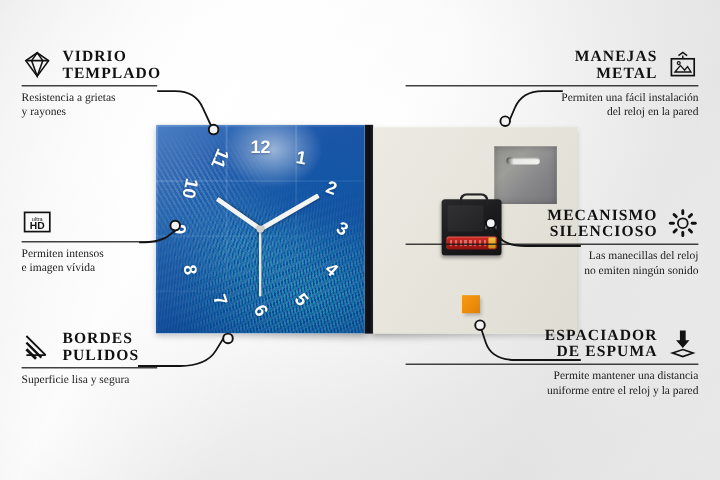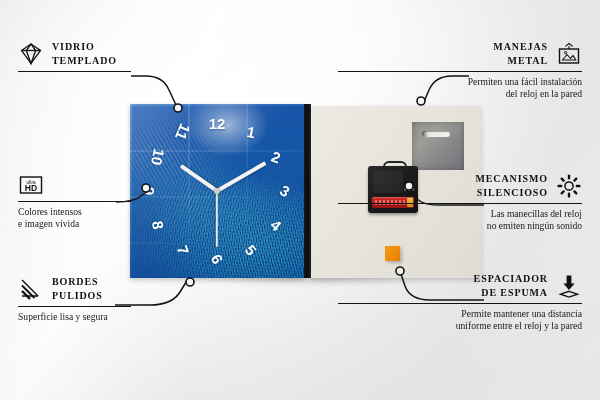--- a/index.html
+++ b/index.html
@@ -169,21 +169,21 @@
     background:linear-gradient(135deg,#f59a14 0%,#ef8c09 55%,#e07f05 100%);
     box-shadow:2px 2px 3px rgba(0,0,0,.22);
   }
 
   
   .callout{position:absolute;}
   .callout .head{display:flex;align-items:center;gap:8px;}
   .callout.right .head{justify-content:flex-end;}
   .title{
     font-family:"Liberation Serif", serif;font-weight:700;
-    font-size:10px;line-height:14px;letter-spacing:.9px;color:#111;
+    font-size:13px;line-height:14px;letter-spacing:.9px;color:#111;
     text-transform:uppercase;white-space:pre-line;
   }
   .callout.left .title{text-align:left;}
   .callout.right .title{text-align:right;}
   .rule{height:1.4px;background:#131313;margin-top:3px;}
   .sub{
     font-family:"Liberation Serif", serif;font-size:9.6px;line-height:11.6px;
     color:#1a1a1a;margin-top:4px;white-space:pre-line;
   }
   .callout.right .sub{text-align:right;}
@@ -284,34 +284,36 @@
           <path d="M3.5 9.5 L13 3 L22.5 9.5 L13 22.5 Z"></path>
           <path d="M3.5 9.5 H22.5"></path>
             <path d="M8.3 9.5 L13 22.5 L17.7 9.5"></path>
           <path d="M8.3 9.5 L13 3 L17.7 9.5"></path>
         </svg>
       </span>
       <span class="title">VIDRIO
 TEMPLADO</span>
     </div>
     <div class="rule"></div>
+    <div class="sub">Resistencia a grietas
+y rayones</div>
   </div>
 
   <div class="callout left" style="left:18px;top:172px;width:113px;">
     <div class="head">
       <span class="ico">
         <svg viewBox="0 0 26 26" width="26" height="26">
           <rect x="2.5" y="5" width="21" height="16" fill="none" stroke="#111" stroke-width="1.4"></rect>
           <text x="13" y="12.2" font-family="Liberation Sans, sans-serif" font-size="4.6" fill="#111" text-anchor="middle">ultra</text>
           <text x="13" y="19" font-family="Liberation Sans, sans-serif" font-size="8.6" font-weight="bold" fill="#111" text-anchor="middle">HD</text>
         </svg>
       </span>
     </div>
     <div class="rule"></div>
-    <div class="sub">Colores intensos
+    <div class="sub">Permiten intensos
 e imagen vívida</div>
   </div>
 
   <div class="callout right" style="left:338px;top:40px;width:244px;">
     <div class="head">
       <span class="title">MANEJAS
 METAL</span>
       <span class="ico">
         <svg viewBox="0 0 26 26" width="26" height="26" fill="none" stroke="#111" stroke-width="1.4">
           <rect x="3.5" y="8" width="19" height="14"></rect>

